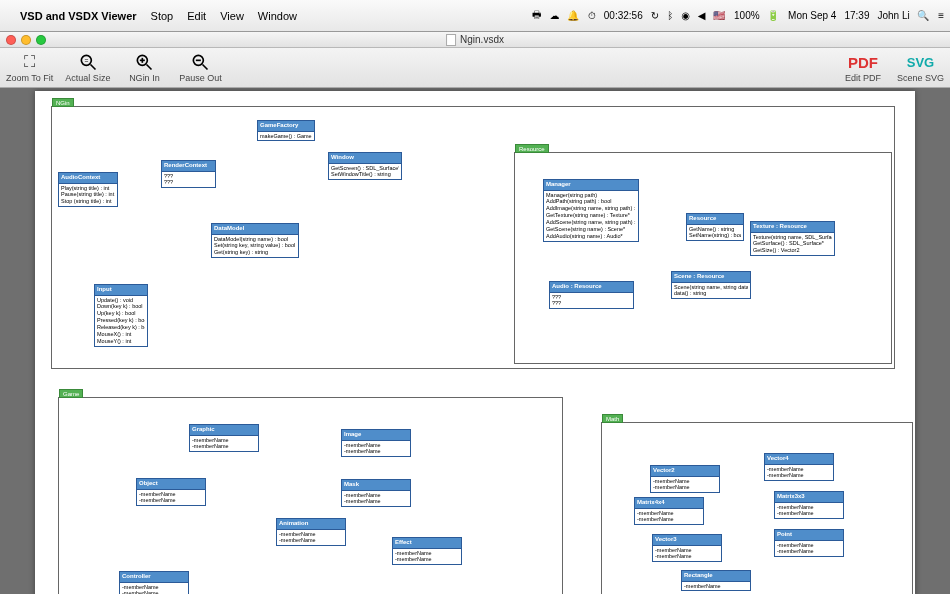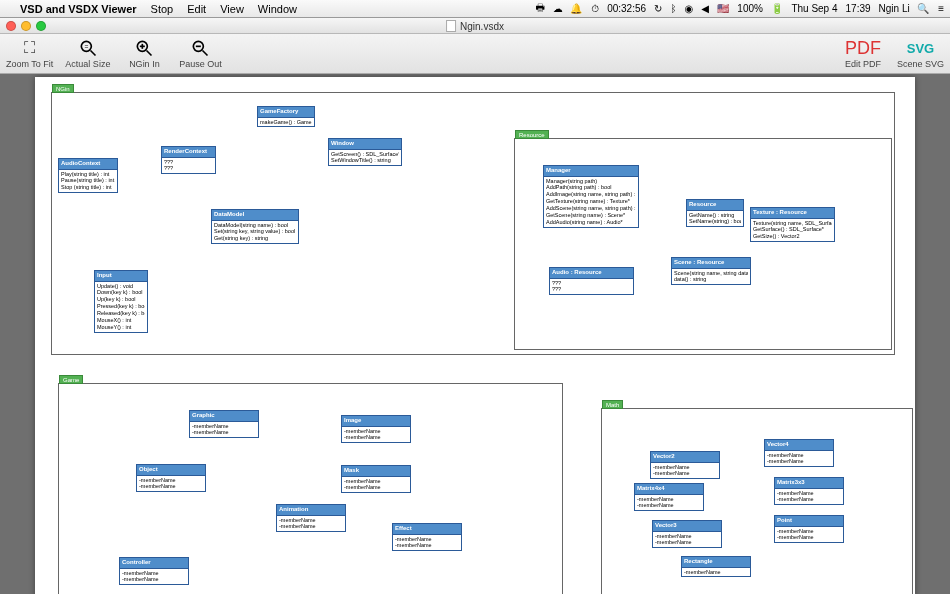--- a/index.html
+++ b/index.html
@@ -1,28 +1,28 @@
 <!DOCTYPE html>
 <html><head>
 <meta charset="utf-8">
 <style>
 *{margin:0;padding:0;box-sizing:border-box;font-family:"Lucida Grande","Helvetica Neue",Arial,sans-serif}
 body{width:950px;height:594px;overflow:hidden;background:#fff;position:relative}
-.menubar{height:18px;background:linear-gradient(#fafafa,#e8e8e8);border-bottom:1px solid #999;display:flex;align-items:center;font-size:11px;padding:0 6px;gap:14px}
+.menubar{height:32px;background:linear-gradient(#fafafa,#e8e8e8);border-bottom:1px solid #999;display:flex;align-items:center;font-size:11px;padding:0 6px;gap:14px}
 .menubar .apple{font-size:12px}
 .menubar .app-title{font-weight:bold}
 .menubar .menu-item{cursor:default}
 .menubar .spacer{flex:1}
 .menubar .status{display:flex;align-items:center;gap:8px;font-size:10px}
 .menubar .status span{display:inline-flex;align-items:center}
 .titlebar{height:16px;background:linear-gradient(#f6f6f6,#e2e2e2);border-bottom:1px solid #b8b8b8;display:flex;align-items:center;position:relative}
 .traffic{display:flex;gap:5px;margin-left:6px}
 .traffic .dot{width:10px;height:10px;border-radius:50%;border:1px solid rgba(0,0,0,0.2)}
 .dot.red{background:#ff5f57}.dot.yel{background:#ffbd2e}.dot.grn{background:#28c940}
-.titlebar .doc-title{position:absolute;left:50%;transform:translateX(-50%);font-size:10px;color:#333;display:flex;align-items:flex-end;gap:4px}
+.titlebar .doc-title{position:absolute;left:50%;transform:translateX(-50%);font-size:10px;color:#333;display:flex;align-items:center;gap:4px}
 .doc-icon{width:10px;height:12px;border:1px solid #aaa;background:#fff;display:inline-block}
 .toolbar{height:40px;background:linear-gradient(#f4f4f4,#e2e2e2);border-bottom:1px solid #aaa;display:flex;align-items:center;padding:0 6px;gap:12px}
 .tool-btn{display:flex;flex-direction:column;align-items:center;font-size:9px;color:#444;gap:1px;min-width:44px}
 .tool-btn .ico{width:20px;height:20px;display:flex;align-items:center;justify-content:center;font-size:16px}
 .toolbar .spacer{flex:1}
 .canvas-wrap{height:520px;background:#6f6f6f;overflow:hidden;position:relative}
 .page{position:absolute;left:35px;top:3px;width:880px;height:560px;background:#fff;box-shadow:0 0 6px rgba(0,0,0,.4)}
 .pkg{position:absolute;border:1px solid #666}
 .pkg-tab{position:absolute;top:-9px;left:0;height:9px;background:#53b153;color:#fff;font-size:6px;padding:0 3px;display:flex;align-items:center;border:1px solid #3a8a3a;white-space:nowrap}
 .cls{position:absolute;background:#fff;border:1px solid #2b5a98;font-size:5.5px;line-height:1.25}
@@ -48,23 +48,23 @@
     <span>🔔</span>
     <span>⏱</span>
     <span>00:32:56</span>
     <span>↻</span>
     <span>ᛒ</span>
     <span>◉</span>
     <span>◀</span>
     <span>🇺🇸</span>
     <span>100%</span>
     <span>🔋</span>
-    <span>Thu Sep 4</span>
+    <span>Mon Sep 4</span>
     <span>17:39</span>
-    <span>Ngin Li</span>
+    <span>John Li</span>
     <span>🔍</span>
     <span>≡</span>
   </div>
 </div>
 
 <div class="titlebar">
   <div class="traffic">
     <div class="dot red"></div>
     <div class="dot yel"></div>
     <div class="dot grn"></div>
@@ -106,21 +106,21 @@
       <svg class="mag" viewBox="0 0 24 24">
           <circle cx="10" cy="10" r="6" fill="none" stroke="#000" stroke-width="2"></circle>
           <line x1="15" y1="15" x2="21" y2="21" stroke="#000" stroke-width="2"></line>
           <line x1="7" y1="10" x2="13" y2="10" stroke="#000" stroke-width="2"></line>
         </svg>
     </span>
     <span>Pause Out</span>
   </div>
   <span class="spacer"></span>
   <div class="tool-btn">
-    <span class="ico" style="color:#d33;font-weight:normal;font-size:18px">PDF</span>
+    <span class="ico" style="color:#d33;font-weight:bold;font-size:15px">PDF</span>
     <span>Edit PDF</span>
   </div>
   <div class="tool-btn">
     <span class="ico" style="color:#1aa;font-weight:bold;font-size:13px">SVG</span>
     <span>Scene SVG</span>
   </div>
 </div>
 
 <div class="canvas-wrap">
   <div class="page">

